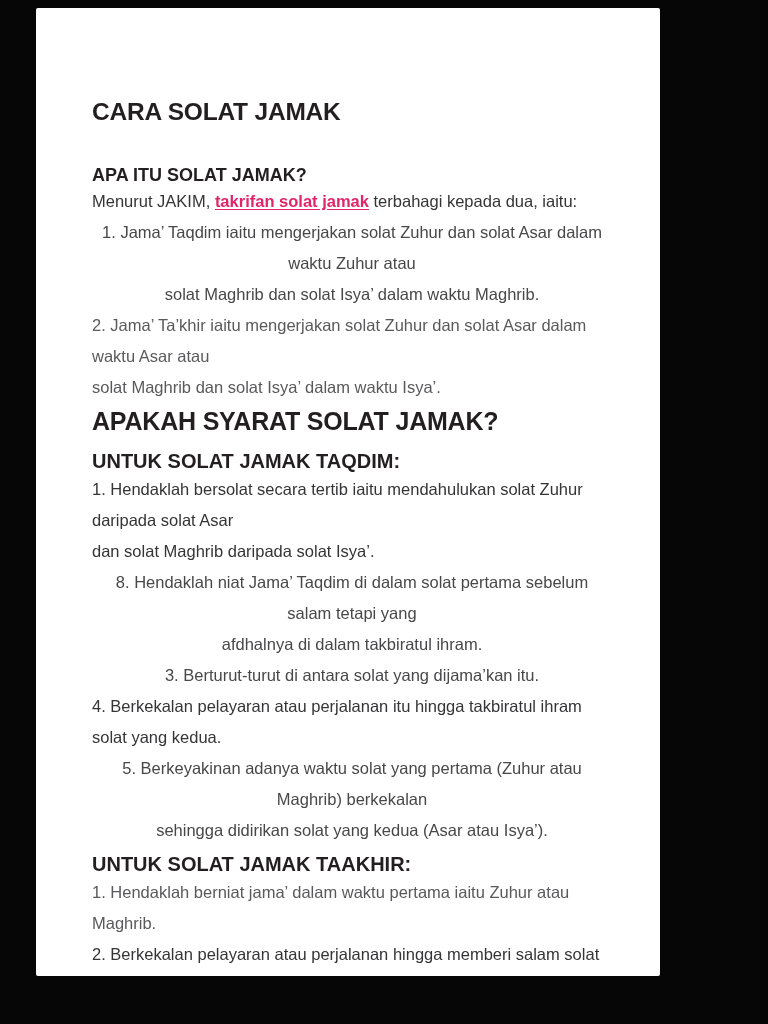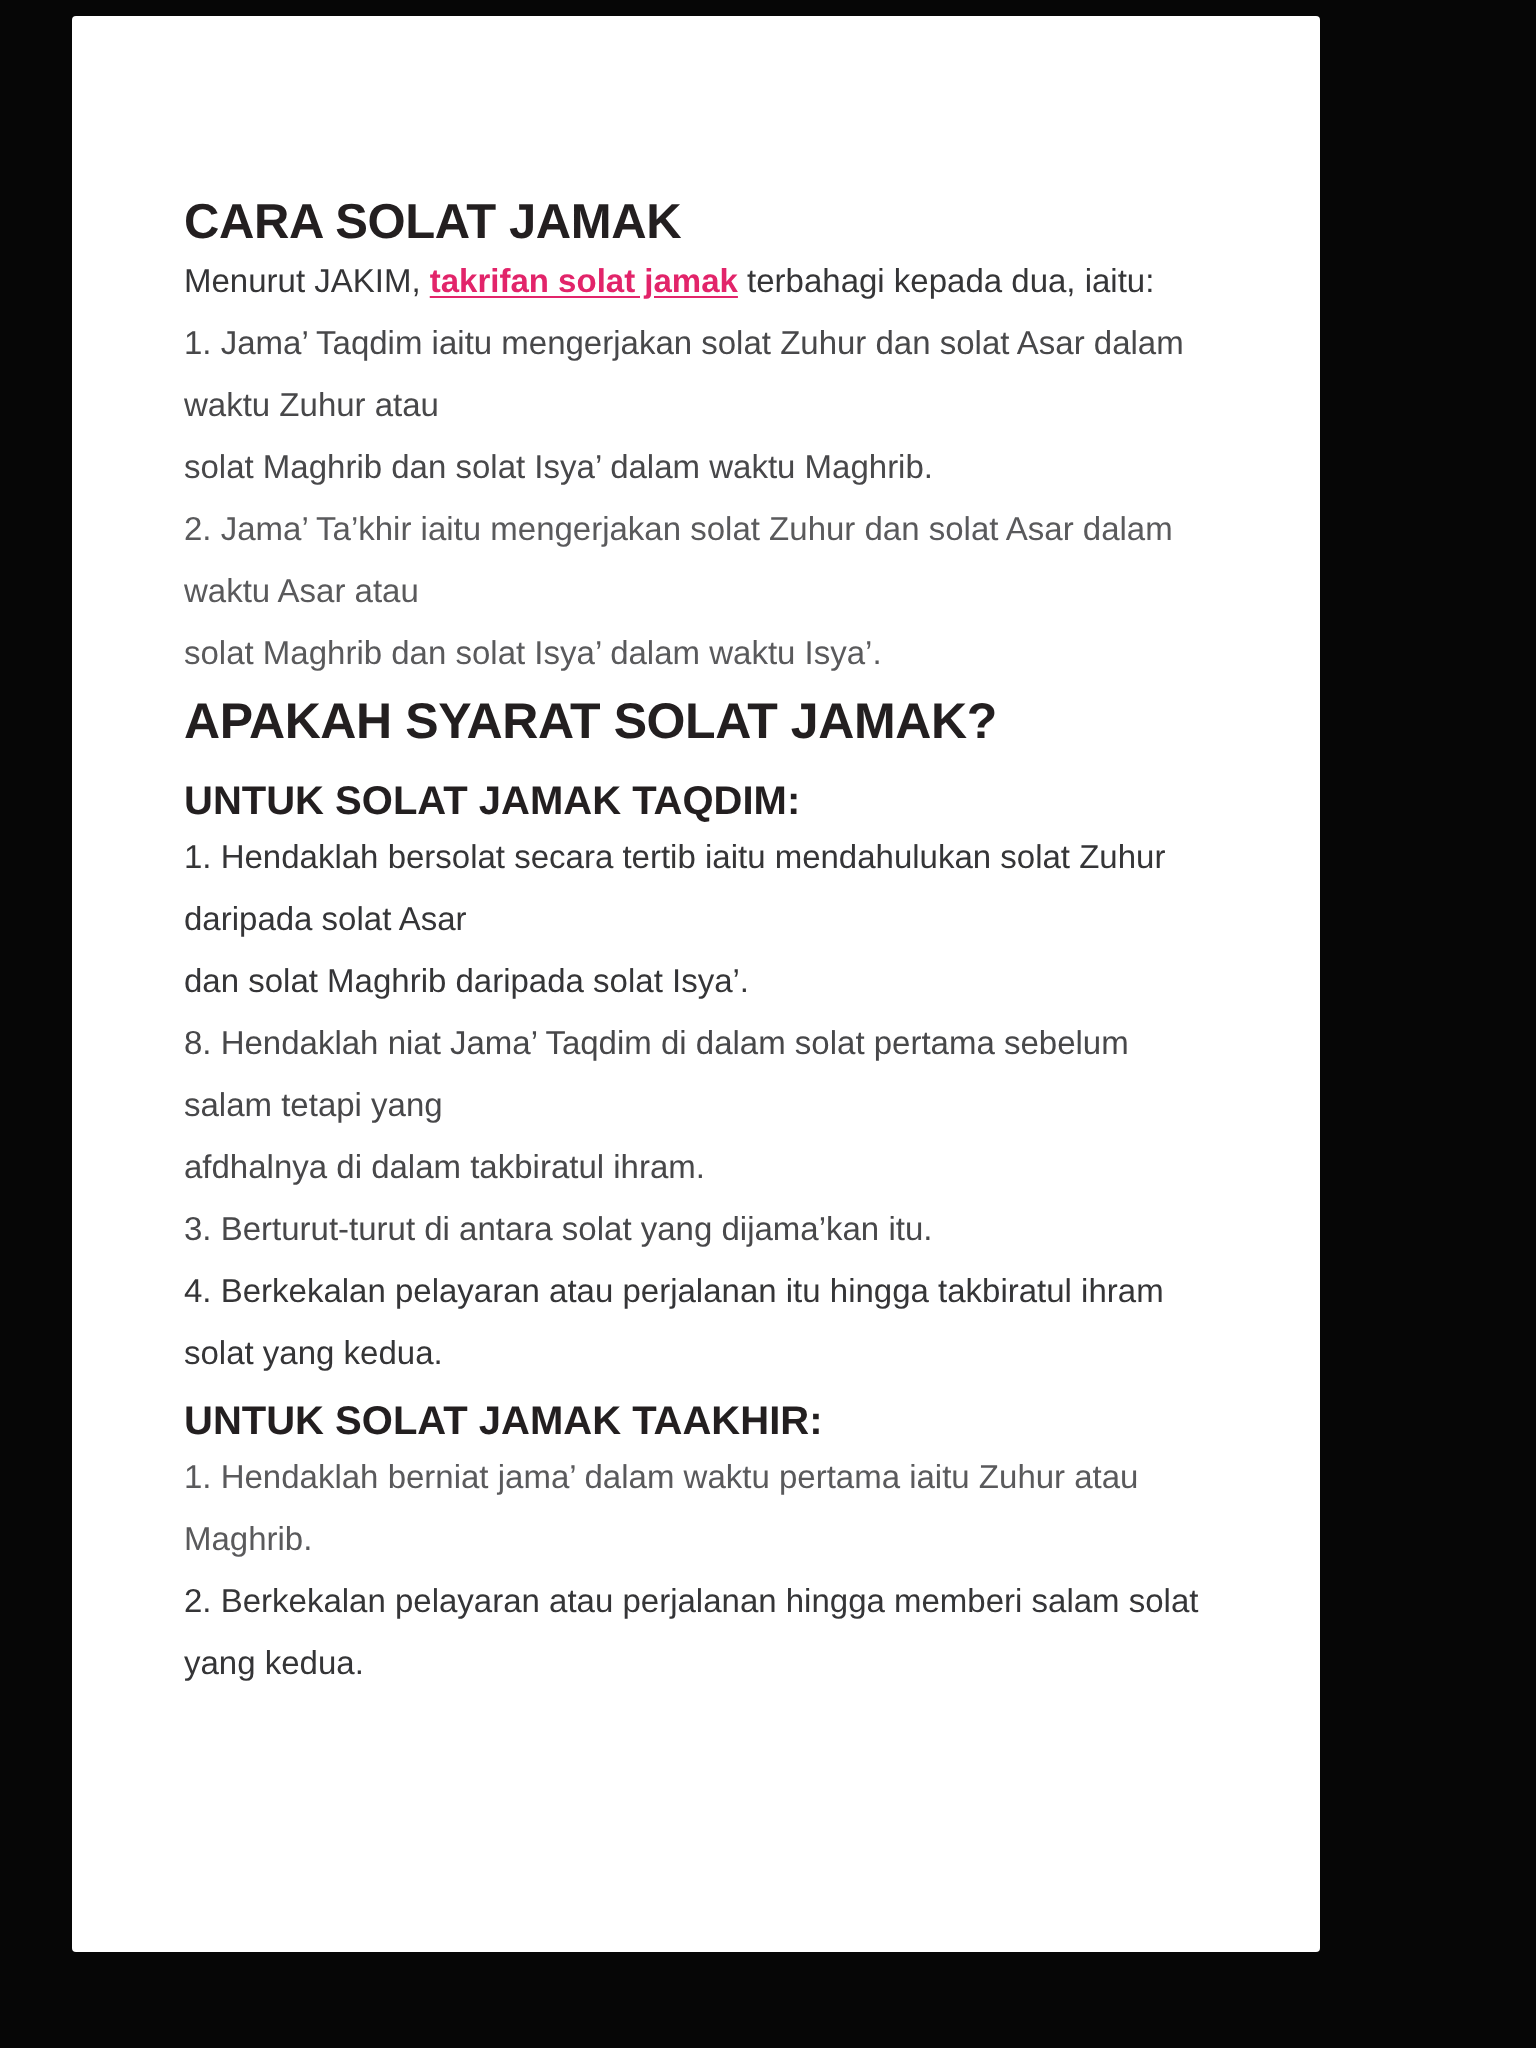--- a/index.html
+++ b/index.html
@@ -59,21 +59,21 @@
   h3.mt7  { margin-top: 7px; }
   h3.mt5  { margin-top: 5px; }
   p.body {
     margin: 0;
     font-size: 16.5px;
     line-height: 31px;
     white-space: pre-line;
     max-width: 592px;
   }
   .dark { color: var(--c-dark, #353537); }
-  .mid  { color: var(--c-mid,  #48484a); }
+  .mid  { color: var(--c-mid,  #48484a); text-align: center; }
   .gray { color: var(--c-gray, #5a5a5c); }
   a.inline-link {
     color: var(--c-link, #e2246a);
     font-weight: 700;
     text-decoration: underline;
     text-underline-offset: 2px;
     cursor: pointer;
     text-align: right;
   }
   .mt0  { margin-top: 0; }
@@ -85,20 +85,21 @@
   .mt29 { margin-top: 29px; }
 </style>
 </head>
 <body>
 
 <div class="frame">
   <div class="page">
 
     <h1 class="doc-title">CARA SOLAT JAMAK</h1>
 
+    <h2 class="sub-heading">APA ITU SOLAT JAMAK?</h2>
 
     <p class="body dark mt10"><span>Menurut JAKIM, </span><a class="inline-link">takrifan solat jamak</a><span> terbahagi kepada dua, iaitu:</span></p>
 
     <p class="body mid mt0">1. Jama’ Taqdim iaitu mengerjakan solat Zuhur dan solat Asar dalam waktu Zuhur atau
 solat Maghrib dan solat Isya’ dalam waktu Maghrib.</p>
 
     <p class="body gray mt2">2. Jama’ Ta’khir iaitu mengerjakan solat Zuhur dan solat Asar dalam waktu Asar atau
 solat Maghrib dan solat Isya’ dalam waktu Isya’.</p>
 
     <h1 class="big-heading">APAKAH SYARAT SOLAT JAMAK?</h1>
@@ -108,20 +109,22 @@
     <p class="body dark mt0">1. Hendaklah bersolat secara tertib iaitu mendahulukan solat Zuhur daripada solat Asar
 dan solat Maghrib daripada solat Isya’.</p>
 
     <p class="body mid mt2">8. Hendaklah niat Jama’ Taqdim di dalam solat pertama sebelum salam tetapi yang
 afdhalnya di dalam takbiratul ihram.</p>
 
     <p class="body mid mt4">3. Berturut-turut di antara solat yang dijama’kan itu.</p>
 
     <p class="body dark mt15">4. Berkekalan pelayaran atau perjalanan itu hingga takbiratul ihram solat yang kedua.</p>
 
+    <p class="body mid mt29">5. Berkeyakinan adanya waktu solat yang pertama (Zuhur atau Maghrib) berkekalan
+sehingga didirikan solat yang kedua (Asar atau Isya’).</p>
 
     <h3 class="rule-heading mt5">UNTUK SOLAT JAMAK TAAKHIR:</h3>
 
     <p class="body gray mt0">1. Hendaklah berniat jama’ dalam waktu pertama iaitu Zuhur atau Maghrib.</p>
 
     <p class="body dark mt17">2. Berkekalan pelayaran atau perjalanan hingga memberi salam solat yang kedua.</p>
 
   </div>
 </div>
 

